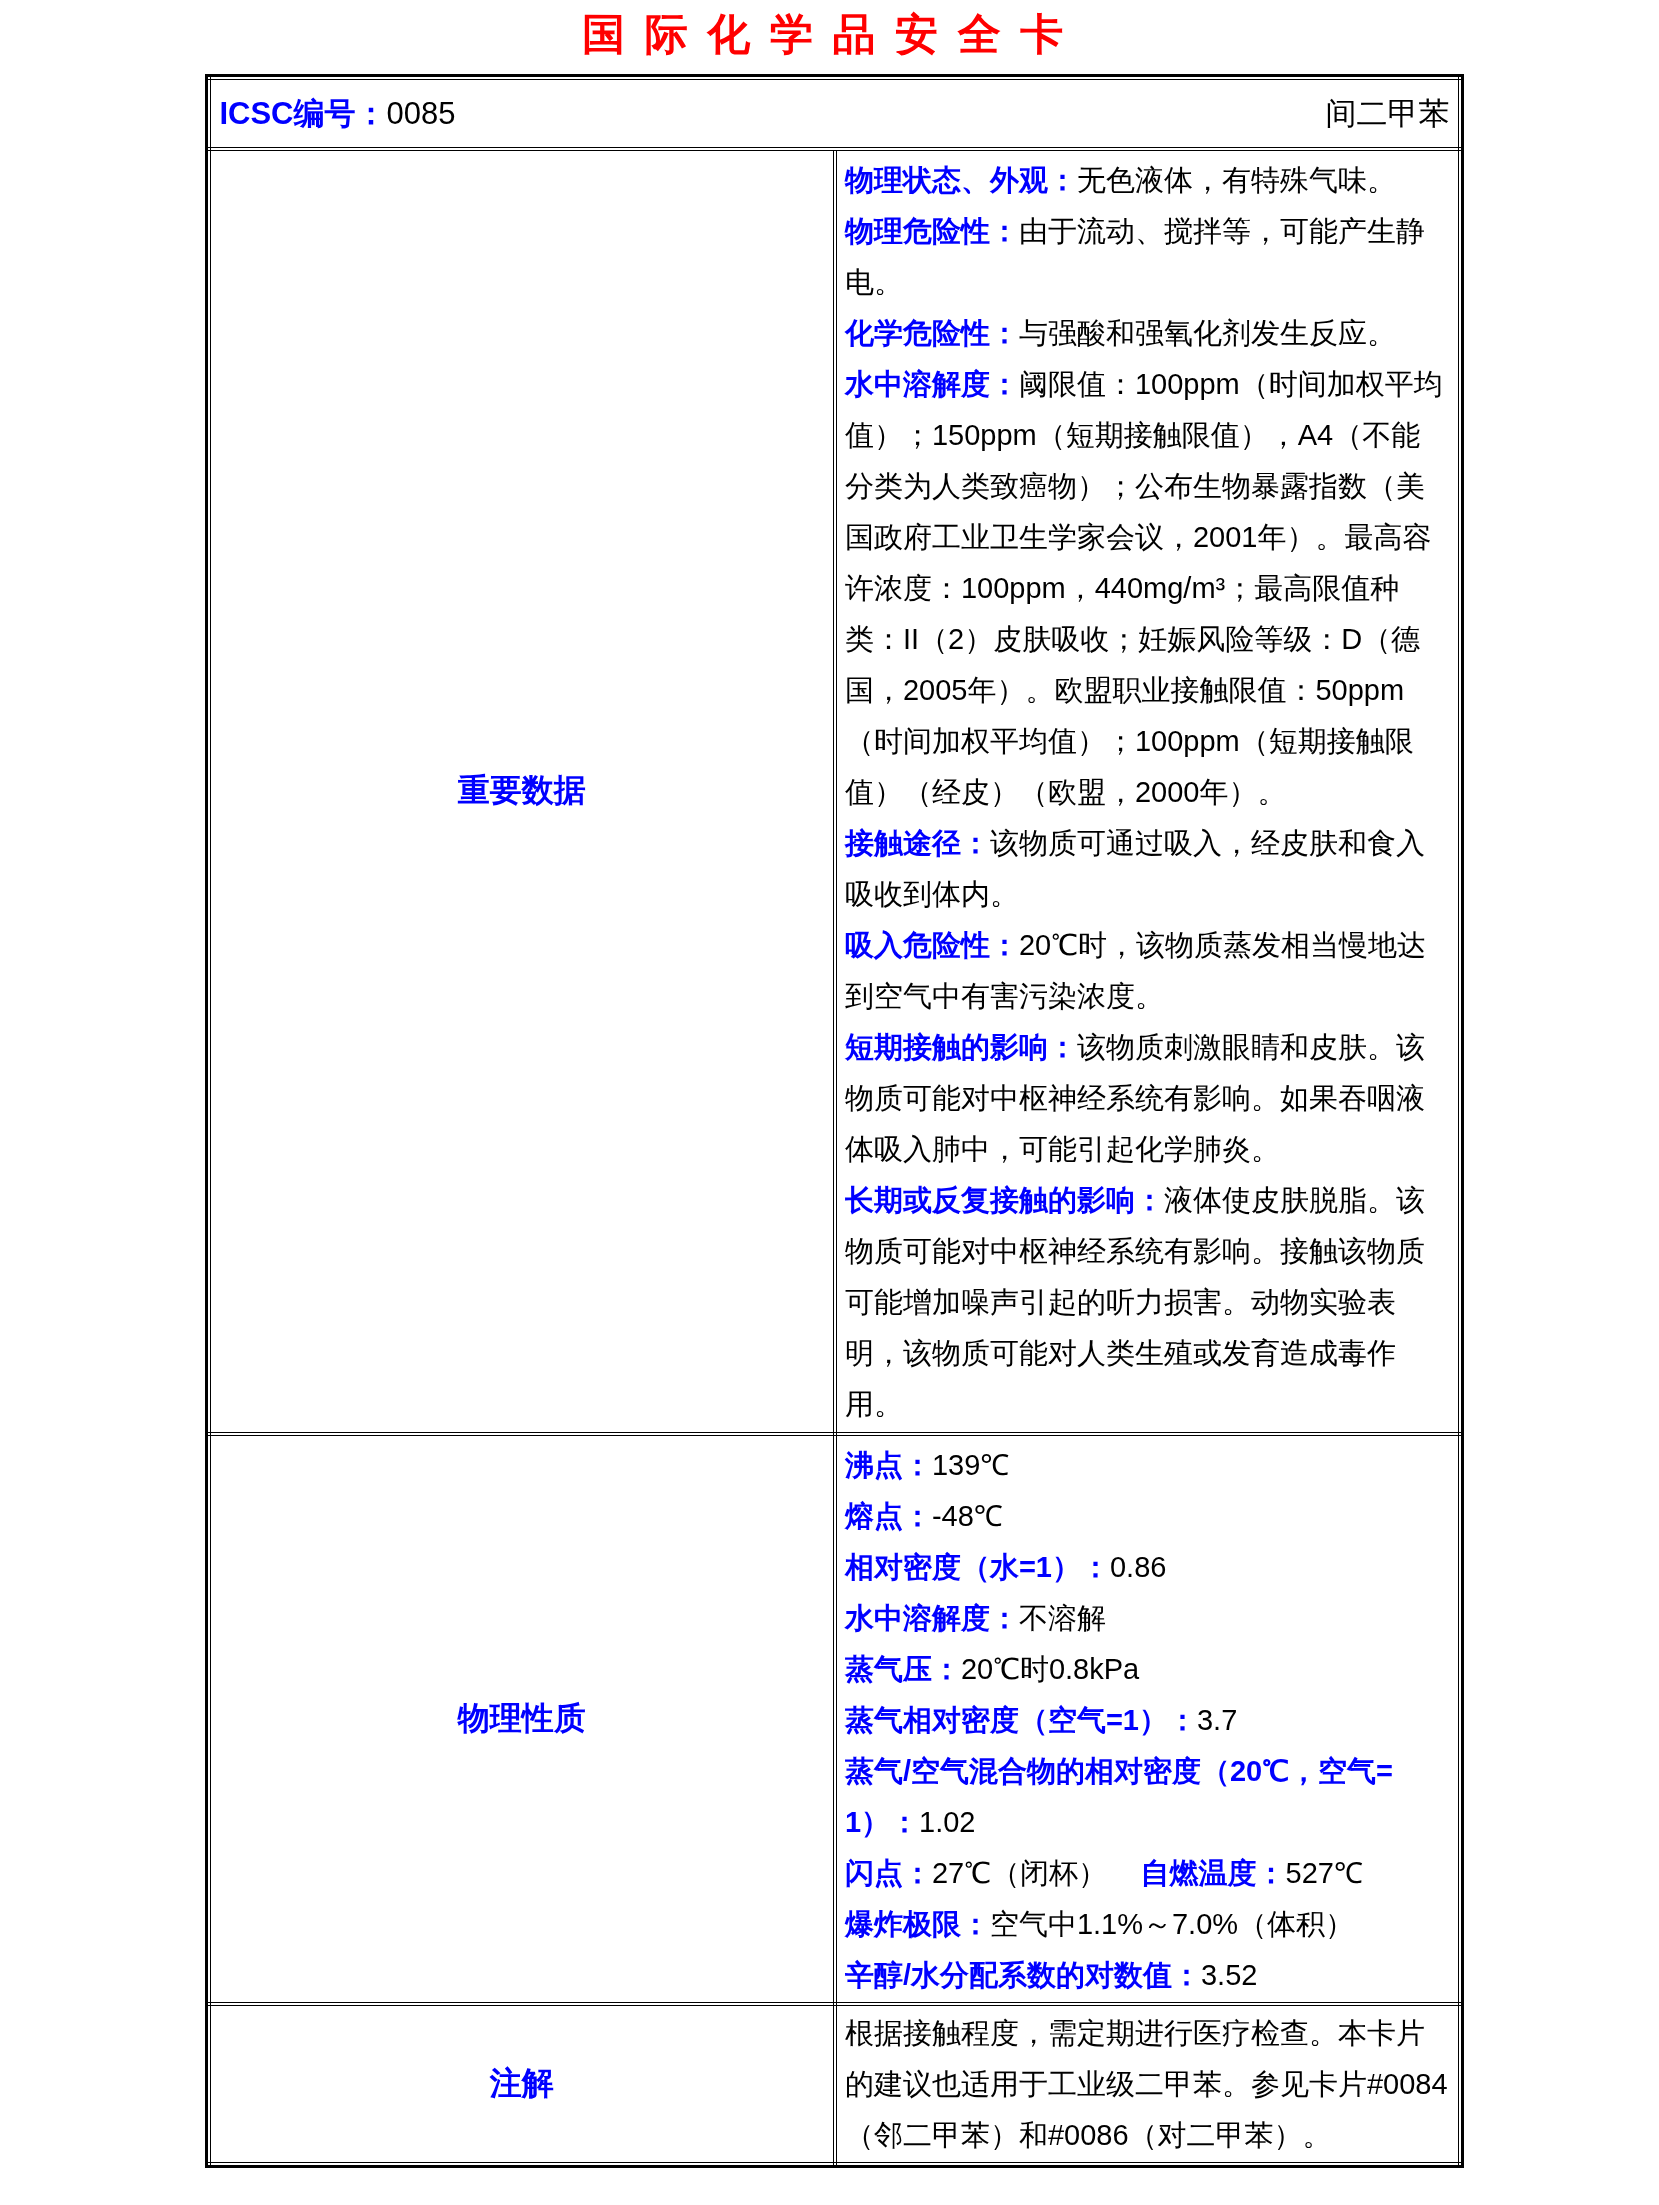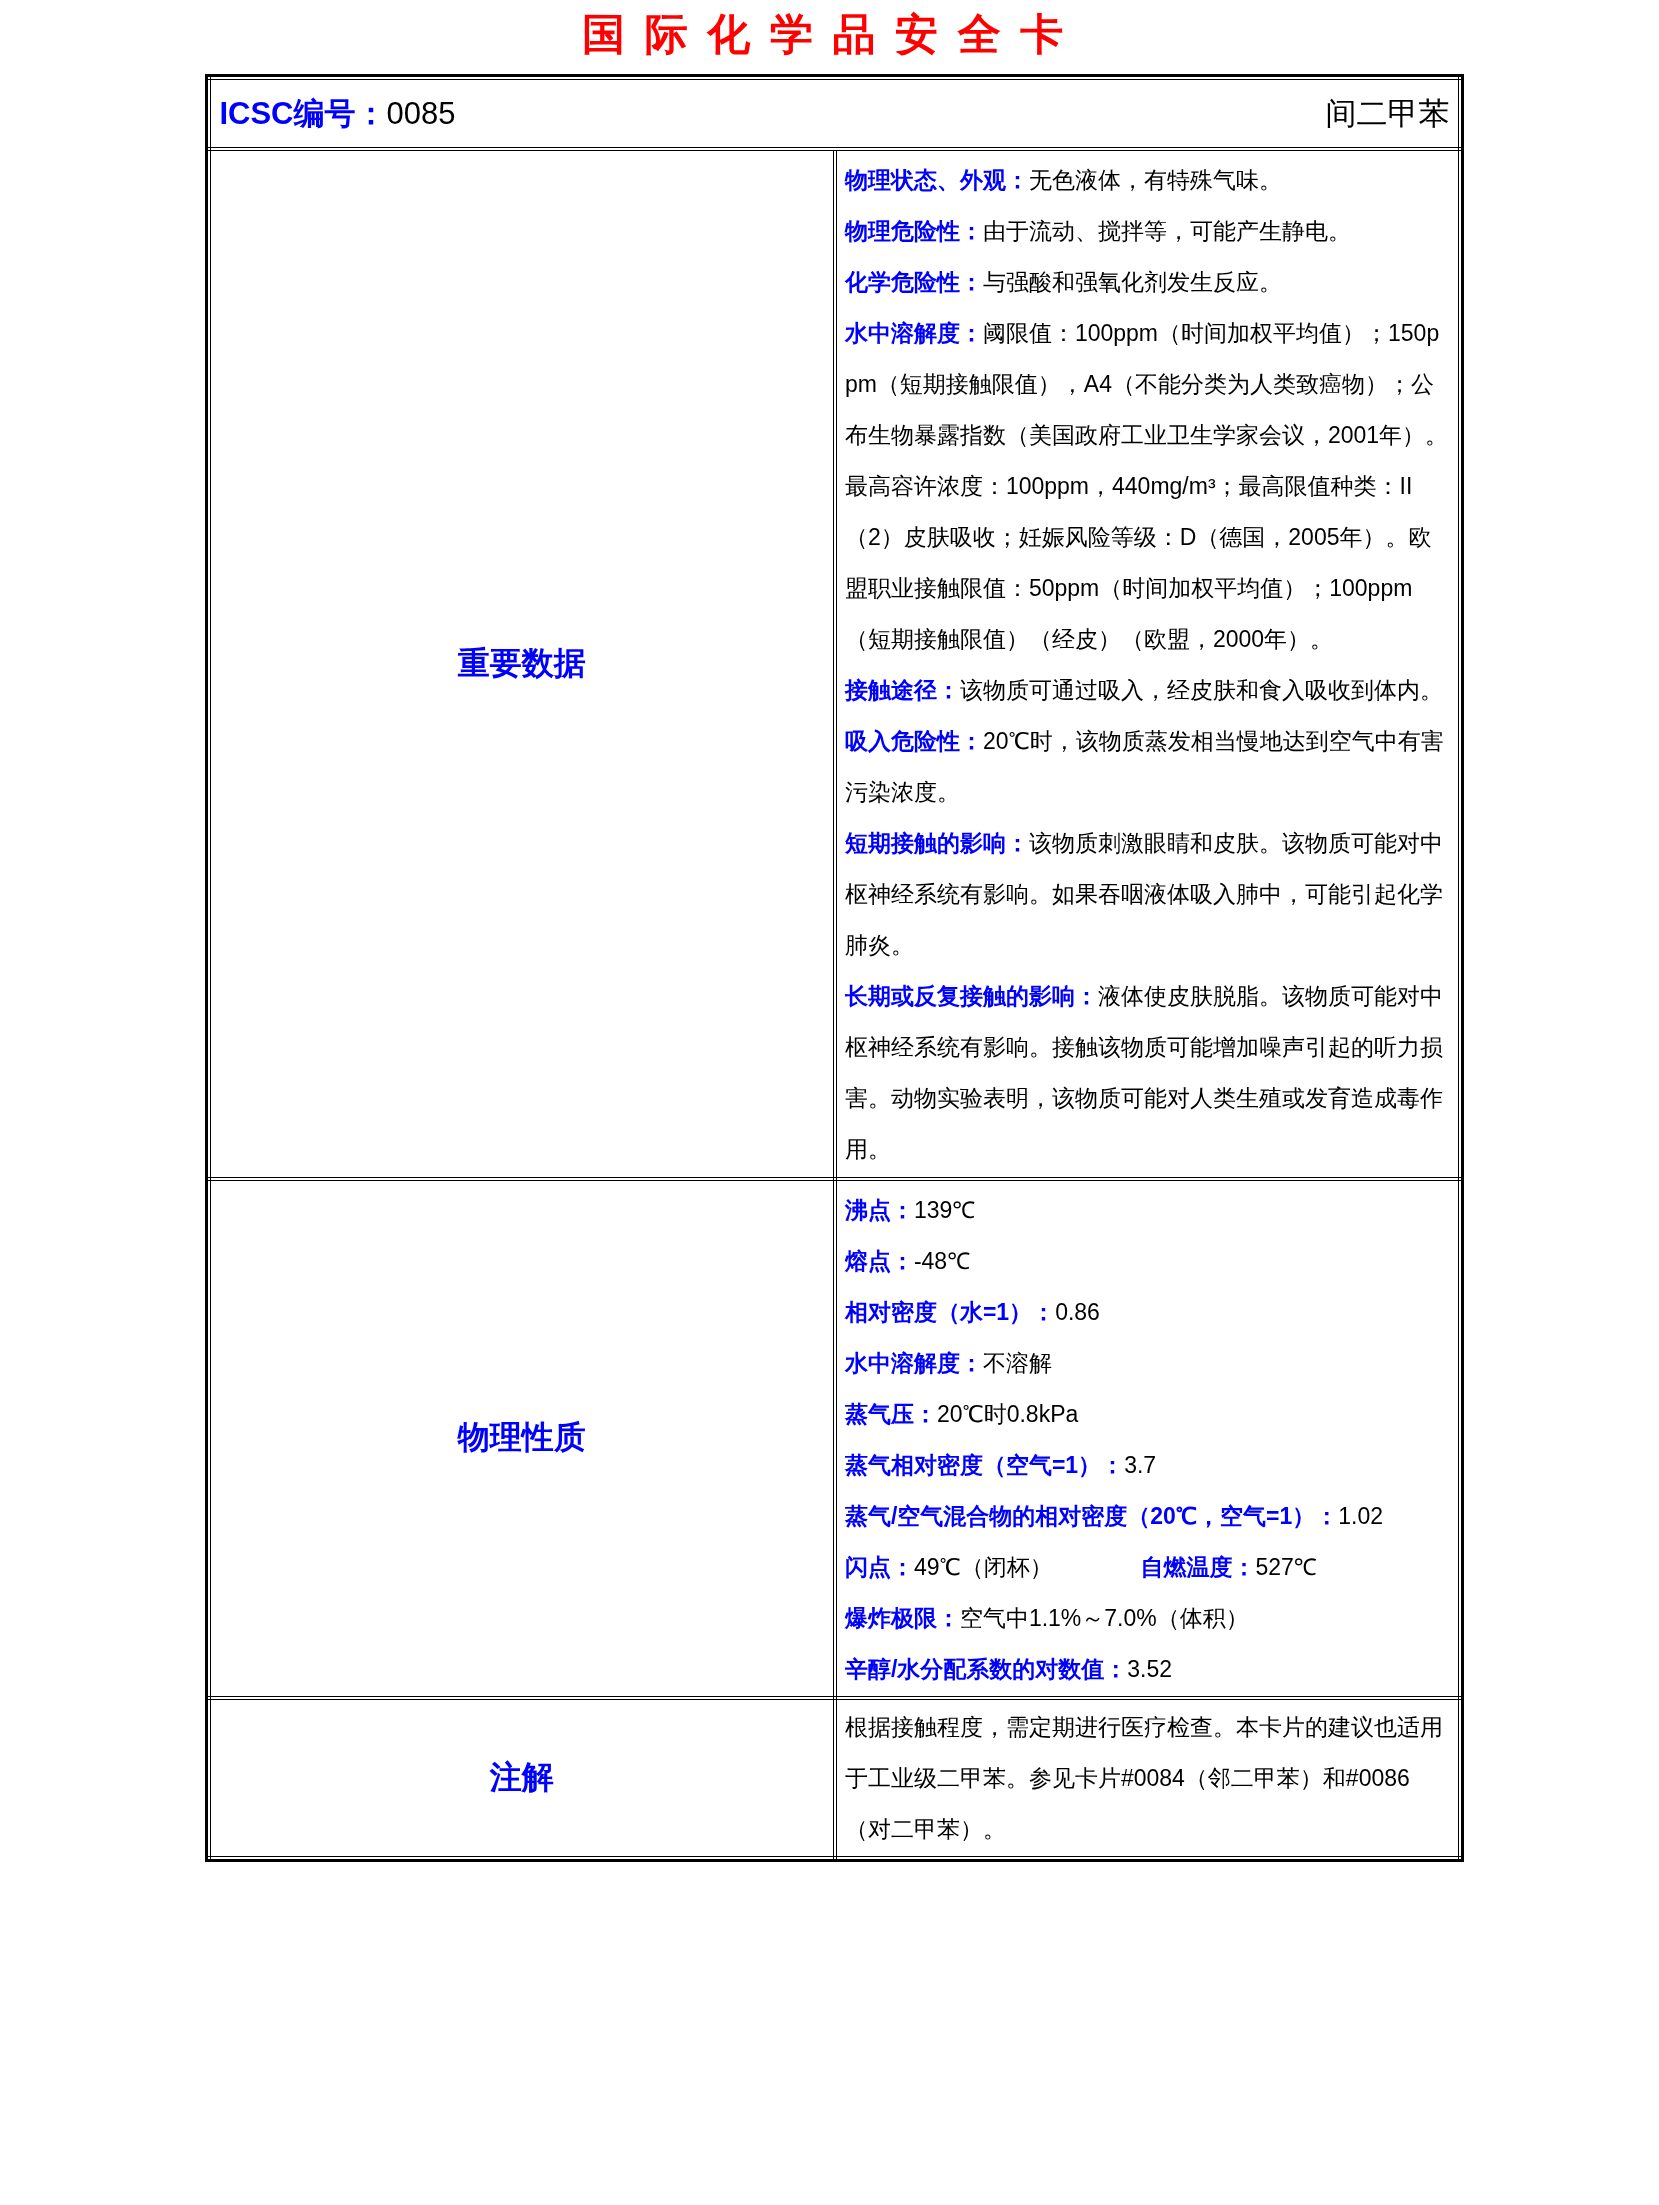--- a/index.html
+++ b/index.html
@@ -24,21 +24,21 @@
   }
   table.card { border-collapse:collapse; width:100%; table-layout:fixed; }
   table.card td { border:4.2px double #000; }
   td.side-label {
     width:167px;
     text-align:center; vertical-align:middle;
     color:#0000ff; font-weight:bold; font-size:32px;
   }
   td.content { vertical-align:top; padding:4.2px 9.8px 1.4px 8.4px; }
   td.content-mid { vertical-align:middle; padding:1.4px 9.8px 1.4px 8.4px; }
-  .txt  { font-size:23px; line-height:51px; word-break:break-all; }
+  .txt  { font-size:29px; line-height:51px; word-break:break-all; }
   .txt p { margin:0; }
   .lbl { color:#0000ff; font-weight:bold; }
   .header-cell {
     height:67px; padding:0 8.4px; vertical-align:middle;
   }
   .header-flex { display:flex; justify-content:space-between; align-items:flex-start; font-size:31px; }
   .pair-line .pair { display:inline-block; width:49%; vertical-align:top; }
   .env-row td, .add-row td { height:49px; }
 </style>
 </head>
@@ -84,21 +84,21 @@
       <td class="content">
         <div class="txt">
           <p><span class="lbl">沸点：</span><span>139℃</span></p>
           <p><span class="lbl">熔点：</span><span>-48℃</span></p>
           <p><span class="lbl">相对密度（水=1）：</span><span>0.86</span></p>
           <p><span class="lbl">水中溶解度：</span><span>不溶解</span></p>
           <p><span class="lbl">蒸气压：</span><span>20℃时0.8kPa</span></p>
           <p><span class="lbl">蒸气相对密度（空气=1）：</span><span>3.7</span></p>
           <p><span class="lbl">蒸气/空气混合物的相对密度（20℃，空气=1）：</span><span>1.02</span></p>
           <p class="pair-line">
-            <span class="pair"><span class="lbl">闪点：</span><span>49℃（闭杯）</span></span><span class="pair"><span class="lbl">自燃温度：</span><span>527℃</span></span>
+            <span class="pair"><span class="lbl">闪点：</span><span>27℃（闭杯）</span></span><span class="pair"><span class="lbl">自燃温度：</span><span>527℃</span></span>
           </p>
           <p><span class="lbl">爆炸极限：</span><span>空气中1.1%～7.0%（体积）</span></p>
           <p><span class="lbl">辛醇/水分配系数的对数值：</span><span>3.52</span></p>
         </div>
       </td>
     </tr>
 
 
     <tr>
       <td class="side-label" style="height:105px;">注解</td>

